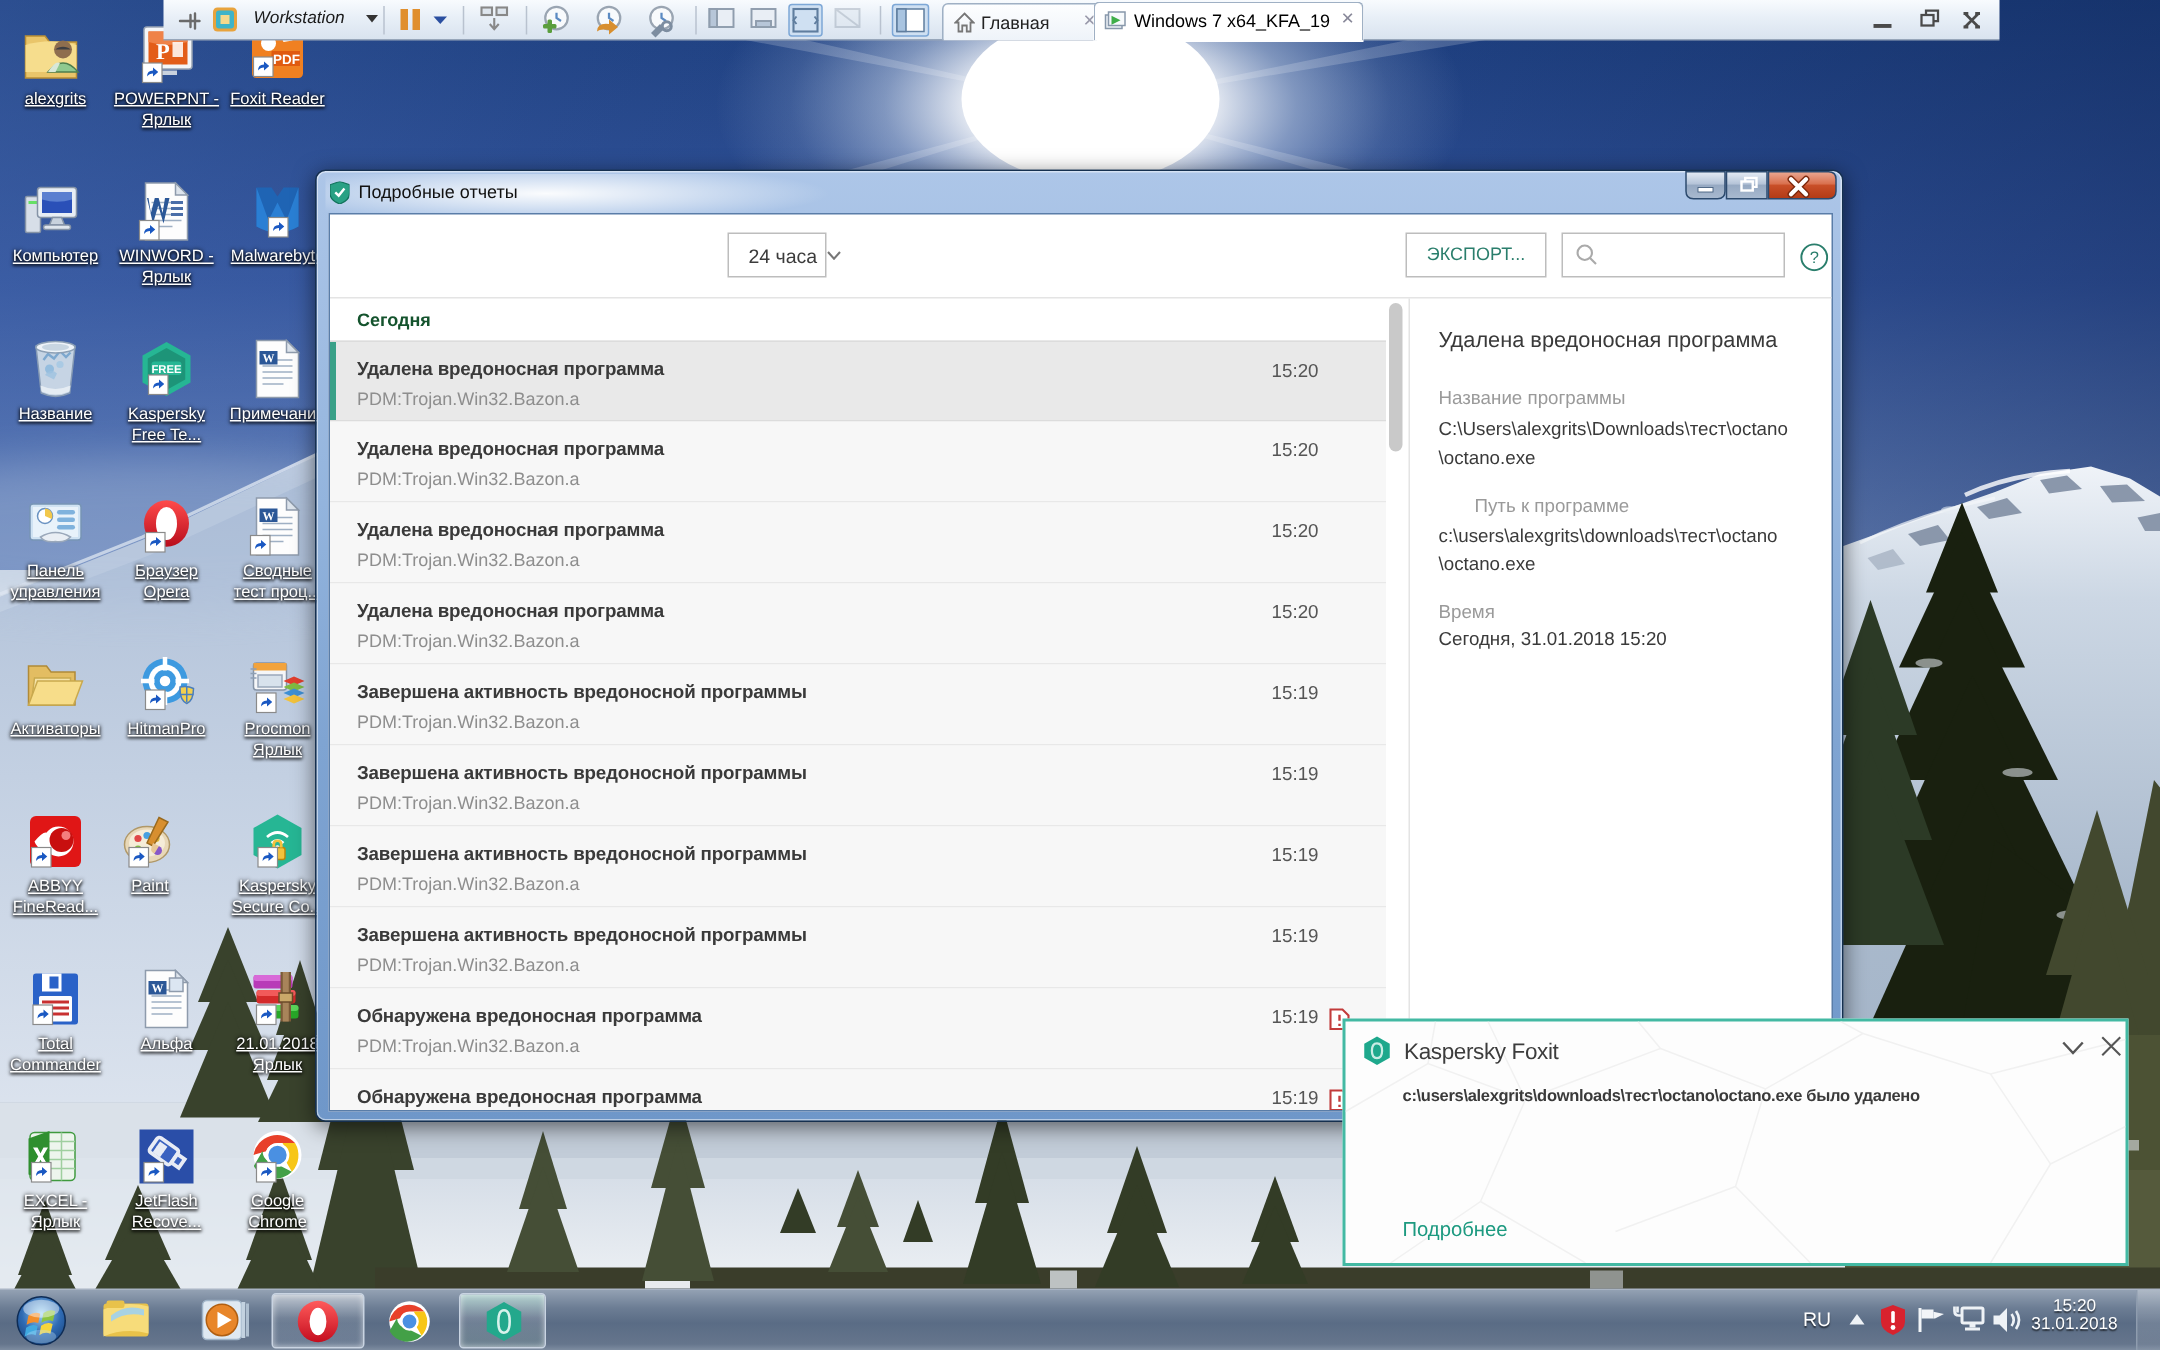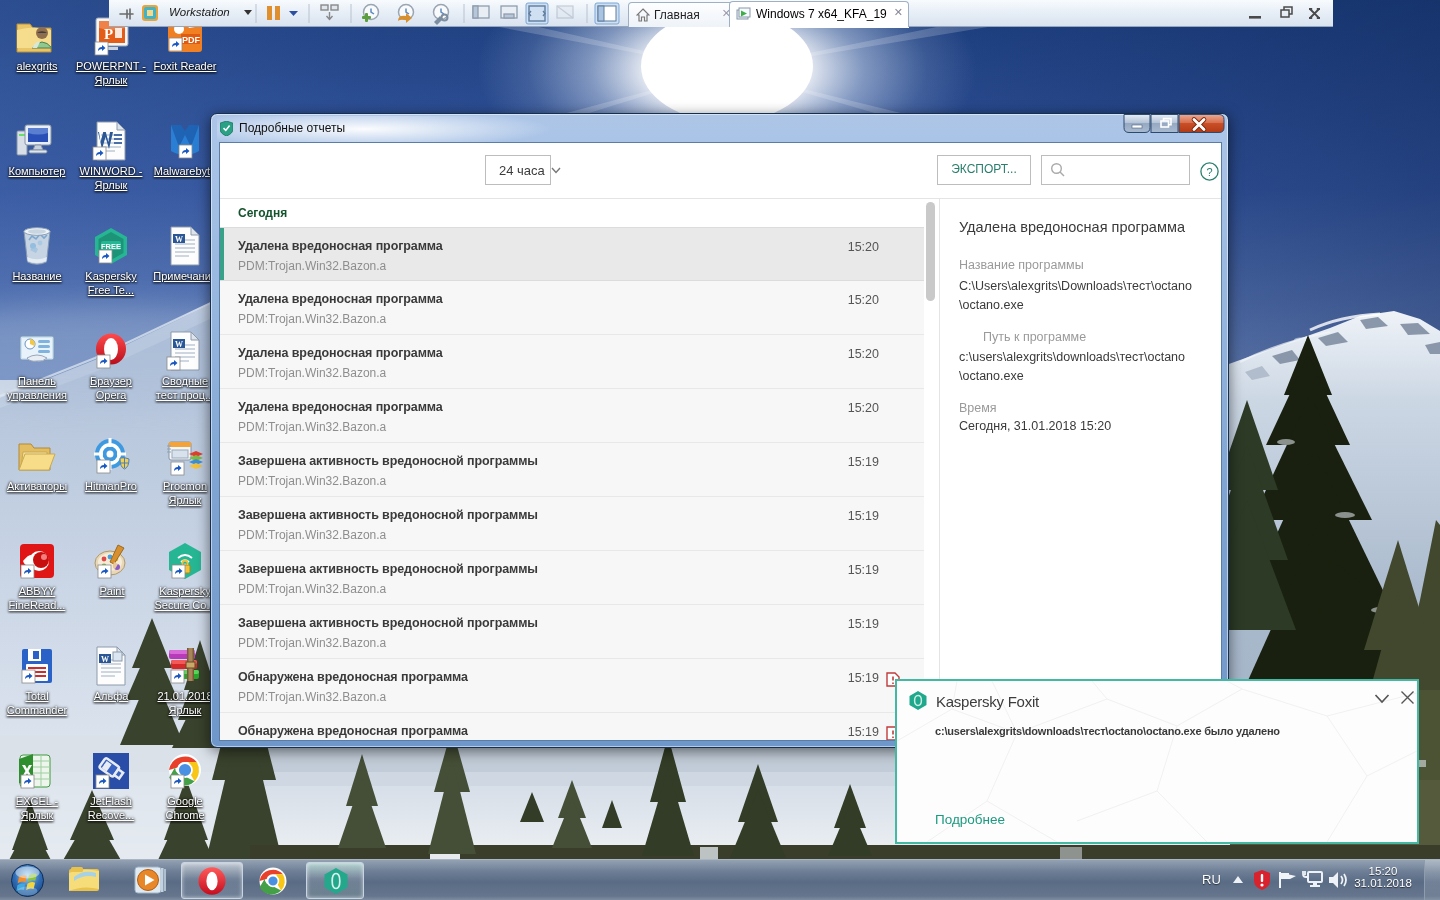--- a/index.html
+++ b/index.html
@@ -390,21 +390,21 @@
         <svg width="40" height="40" viewBox="0 0 40 40">
           <rect x="3" y="3" width="34" height="34" rx="4" fill="#e01616"></rect>
           <path d="M6,20 q9,-11 10,-2 q-5,2 -2,6 q-6,2 -8,-4z" fill="#fff"></path>
           <circle cx="22" cy="20" r="10" fill="#fff"></circle>
           <circle cx="24" cy="19" r="8" fill="#c80f0f"></circle>
           <circle cx="27" cy="16" r="3" fill="#ff9a9a" opacity=".8"></circle>
           <use href="#sc" x="4" y="24"></use>
         </svg>
         <div class="lb">ABBYY<br>FineRead...</div>
       </div>
- <div class="ic" style="left:74px;top:541px">
+ <div class="ic" style="left:62px;top:541px">
         <svg width="40" height="40" viewBox="0 0 40 40">
           <ellipse cx="18" cy="22" rx="15" ry="12" fill="#e8d8b8" stroke="#b09868"></ellipse>
           <ellipse cx="18" cy="21" rx="12" ry="9" fill="#f5ecd8"></ellipse>
           <circle cx="12" cy="18" r="2.4" fill="#e04848"></circle>
           <circle cx="18" cy="16" r="2.4" fill="#48a0e0"></circle>
           <circle cx="24" cy="18" r="2.4" fill="#e0b838"></circle>
           <circle cx="12" cy="25" r="2.4" fill="#7fba42"></circle>
           <circle cx="25" cy="26" r="3" fill="#8858c8"></circle>
           <path d="M26,4 l6,3 -10,16 -4,-2 z" fill="#d88f2f" stroke="#9a6a1e"></path>
           <path d="M22,21 l4,2 -3,5 q-3,-1 -2,-4z" fill="#e8c898"></path>

